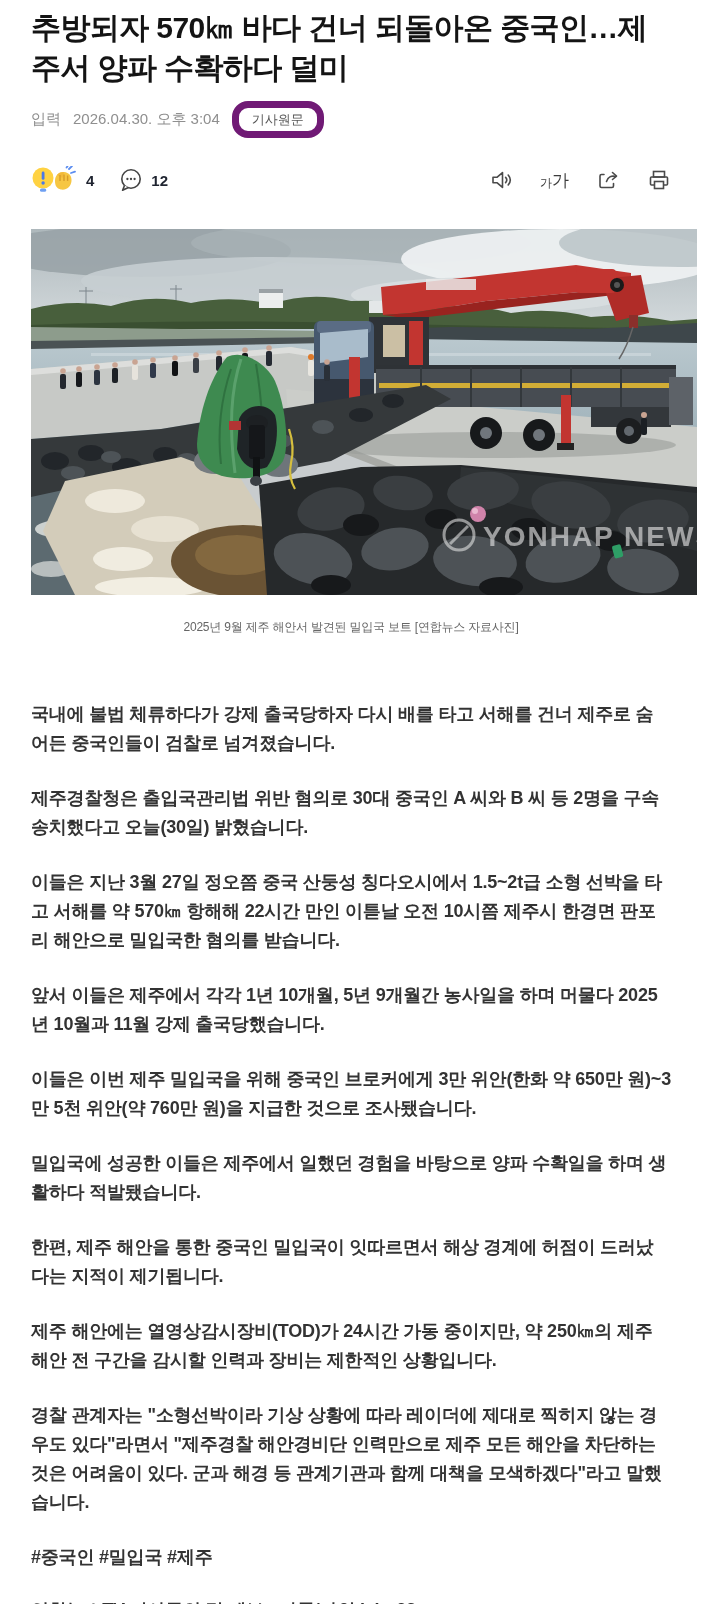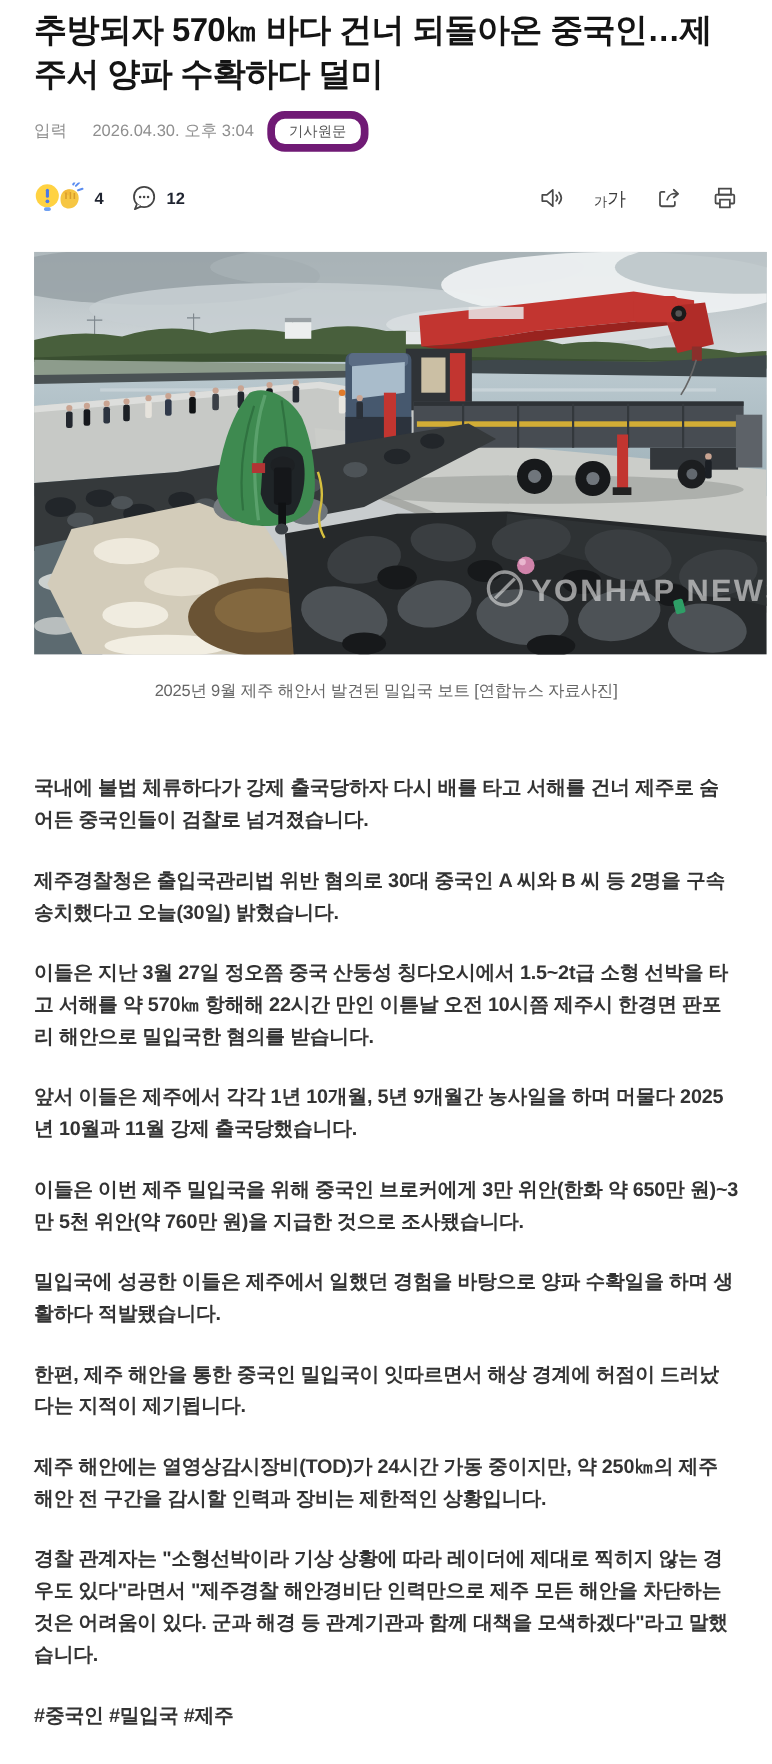--- a/index.html
+++ b/index.html
@@ -6,36 +6,36 @@
   body{
     width:702px;height:1604px;overflow:hidden;background:#ffffff;
     font-family:"Liberation Sans","DejaVu Sans",sans-serif;color:#333;
   }
   .container{padding:8px 31px 0;}
   h1.title{
     font-size:30px;line-height:40px;font-weight:800;color:#141414;
     margin:0 0 13px;letter-spacing:-0.6px;
   }
   .meta-row{display:flex;align-items:center;font-size:15px;color:#8f8f8f;margin-bottom:27px;}
-  .meta-label{margin-right:23px;}
+  .meta-label{margin-right:12px;}
   .pill{
     margin-left:12px;border:7px solid #701a75;background:#fff;border-radius:16px;
     padding:5px 13px;font-size:13px;color:#555;line-height:1;
   }
   button{background:none;border:none;padding:0;cursor:pointer;display:flex;align-items:center;gap:7px;font-family:inherit;}
   .action-row{display:flex;justify-content:space-between;align-items:center;height:30px;margin-bottom:34px;}
   .action-left{display:flex;align-items:center;gap:24px;}
   .action-right{display:flex;align-items:center;gap:27px;}
   .count{font-size:15px;font-weight:700;color:#1f2430;}
   .font-size-label{display:flex;align-items:flex-end;color:#3c3c3c;line-height:1;}
   .font-small{font-size:12px;}
   .font-big{font-size:17px;}
   figure.photo{margin:0;width:666px;height:366px;background:#c8ccce;}
   figure.photo svg{display:block;}
-  figcaption.caption{margin-top:24px;text-align:center;font-size:15px;color:#666;letter-spacing:-0.2px;}
+  figcaption.caption{margin-top:24px;text-align:center;font-size:12px;color:#666;letter-spacing:-0.2px;}
   .article-body{margin-top:64px;font-size:18px;line-height:29px;color:#333;letter-spacing:-0.2px;font-weight:bold;}
   .article-body p{margin:0 0 26px;}
   .article-body p.hashtags{margin-bottom:24px;}
   .article-body p.contact{margin-bottom:38px;}
   .icon{display:block;}
 </style>
 </head>
 <body>
 
 <div class="container">

